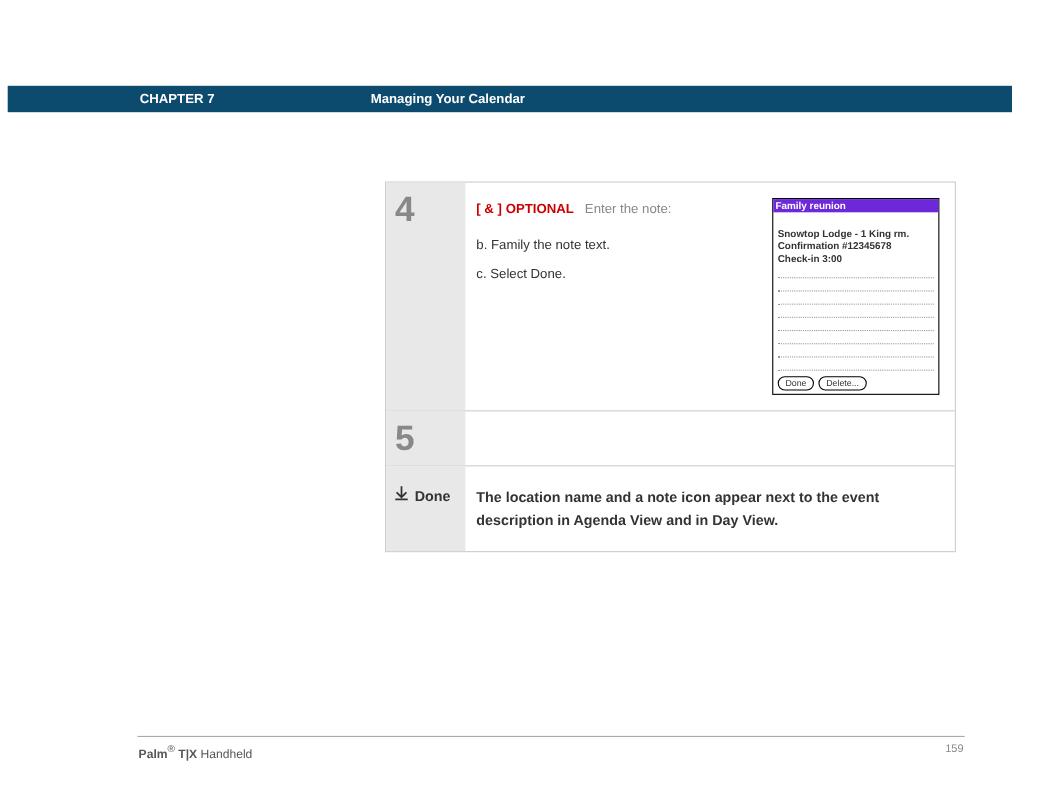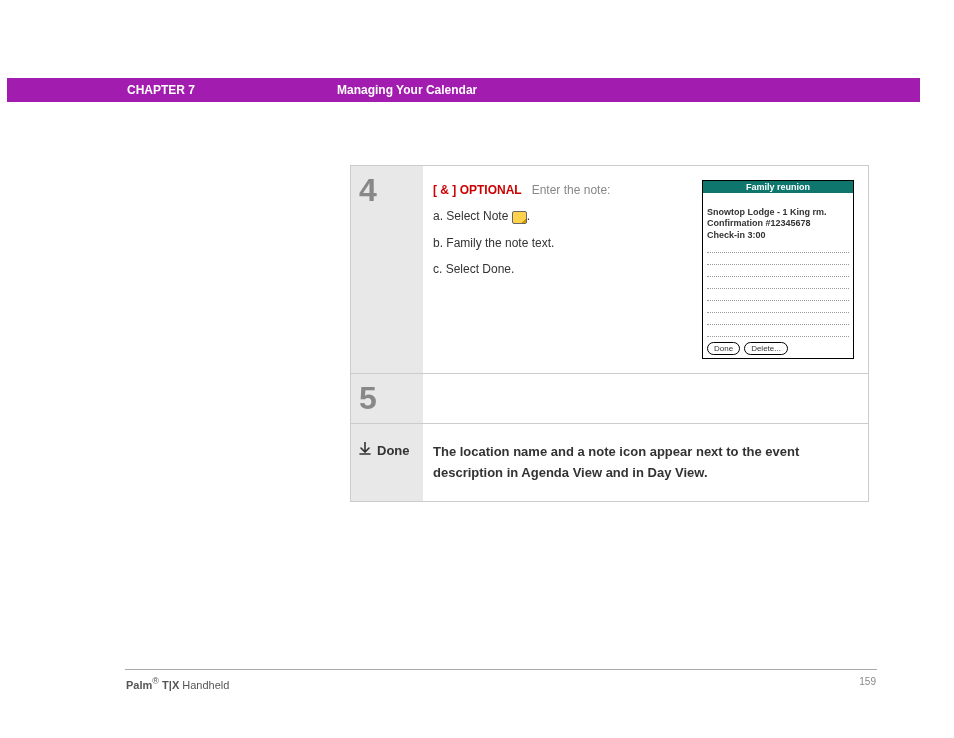--- a/index.html
+++ b/index.html
@@ -12,21 +12,21 @@
     height: 738px;
     background: #fff;
     position: relative;
   }
   .header-bar {
     position: absolute;
     top: 78px;
     left: 7px;
     width: 913px;
     height: 24px;
-    background: #a21caf;
+    background: #0c4a6e;
     color: #fff;
     font-size: 12px;
     font-weight: bold;
     display: flex;
     align-items: center;
   }
   .header-chapter {
     position: absolute;
     left: 120px;
   }
@@ -113,23 +113,23 @@
     background: linear-gradient(135deg, #ffd24d 50%, #cc9900 50%);
   }
   
   .palm {
     width: 150px;
     border: 1px solid #000;
     background: #fff;
     align-self: flex-start;
   }
   .palm-title {
-    background: #0f766e;
+    background: #6d28d9;
     color: #fff;
-    text-align: center;
+    text-align: left;
     font-size: 9px;
     font-weight: bold;
     padding: 1px 2px;
     font-family: Arial, sans-serif;
   }
   .palm-body {
     padding: 14px 4px 0 4px;
     font-family: Arial, sans-serif;
     font-size: 9px;
     font-weight: bold;
@@ -215,23 +215,20 @@
     <div class="step-num-col">
       <div class="bignum">4</div>
     </div>
     <div class="step-body">
       <div class="step-text">
         <div>
           <span class="optional-tag">[ &amp; ]  OPTIONAL</span>
           &nbsp;&nbsp;<span class="optional-text">Enter the note:</span>
         </div>
         <div style="height:6px"></div>
-        <div>
-          <span>a.  Select Note </span><span class="note-icon"></span><span>.</span>
-        </div>
         <div style="height:6px"></div>
         <div>b.  Family the note text.</div>
         <div style="height:6px"></div>
         <div>c.  Select Done.</div>
       </div>
 
       <div class="palm">
         <div class="palm-title">Family reunion</div>
         <div class="palm-body">
           <div class="row">Snowtop Lodge - 1 King rm.</div>

